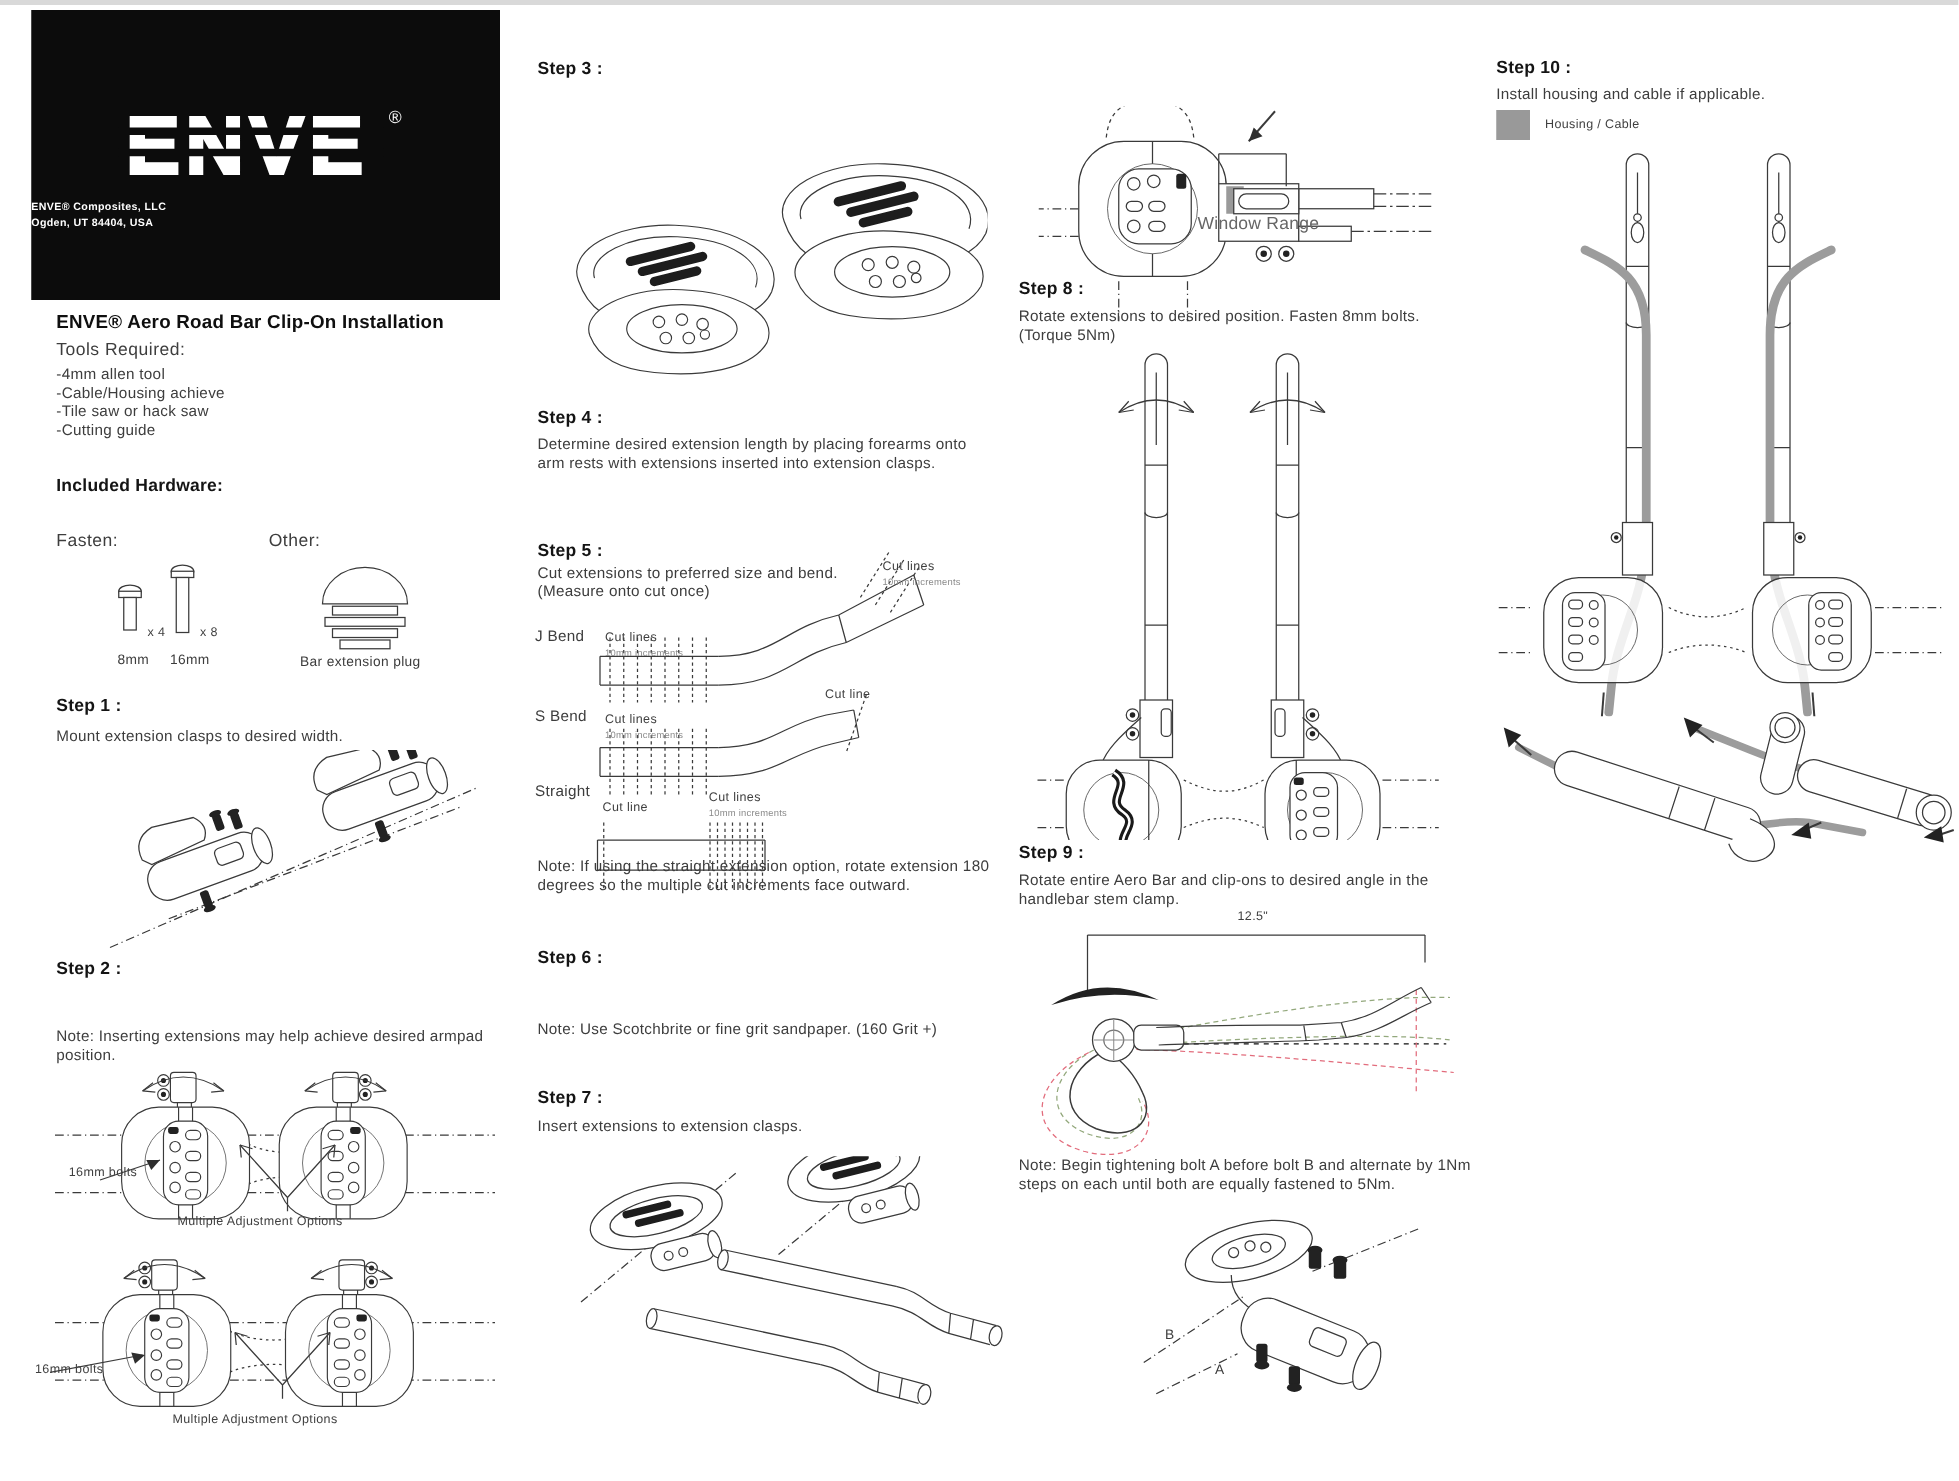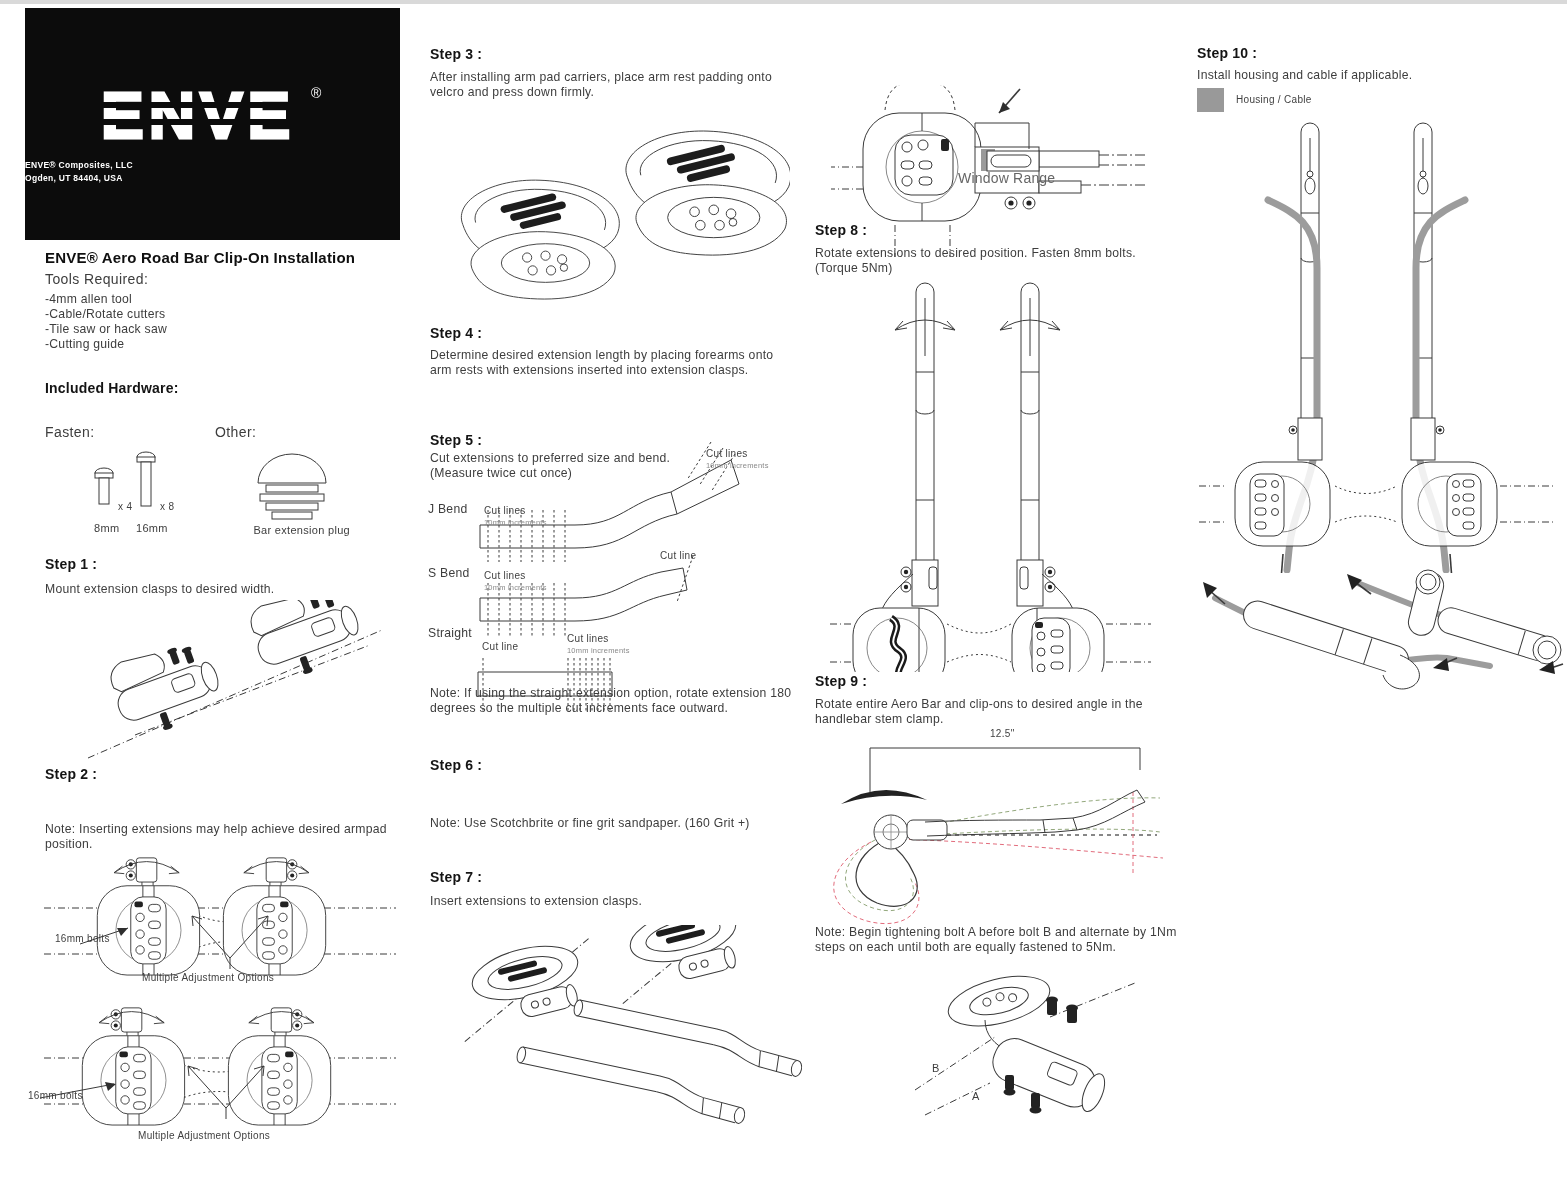--- a/index.html
+++ b/index.html
@@ -84,21 +84,21 @@
       <rect x="12" y="53" width="212" height="6" fill="#0c0c0c"></rect>
       <text x="228" y="32" font-size="14" fill="#fff">®</text>
     </svg>
     <div class="abs wm" style="left:0;top:152px">ENVE® Composites, LLC</div>
     <div class="abs wm" style="left:0;top:165px">Ogden, UT 84404, USA</div>
   </div>
 
   <div class="abs title" style="left:45px;top:249px">ENVE® Aero Road Bar Clip-On Installation</div>
   <div class="abs sub" style="left:45px;top:271px">Tools Required:</div>
   <div class="abs b" style="left:45px;top:292px">-4mm allen tool</div>
-  <div class="abs b" style="left:45px;top:307px">-Cable/Rotate cutters</div>
+  <div class="abs b" style="left:45px;top:307px">-Cable/Housing achieve</div>
   <div class="abs b" style="left:45px;top:322px">-Tile saw or hack saw</div>
   <div class="abs b" style="left:45px;top:337px">-Cutting guide</div>
 
   <div class="abs h" style="left:45px;top:380px">Included Hardware:</div>
   <div class="abs sub" style="left:45px;top:424px">Fasten:</div>
   <div class="abs sub" style="left:215px;top:424px">Other:</div>
 
   <svg class="abs" style="left:92px;top:466px" width="24" height="46" viewBox="0 0 24 46">
     <g stroke="#3a3a3a" fill="#fff" stroke-width="1">
       <ellipse cx="12" cy="7" rx="9" ry="5"></ellipse>
@@ -120,21 +120,21 @@
 
   <svg class="abs" style="left:250px;top:450px" width="84" height="72" viewBox="0 0 84 72">
     <g stroke="#3a3a3a" fill="#fff" stroke-width="1">
       <path d="M8,33 A34,29 0 0 1 76,33 L8,33 Z"></path>
       <rect x="16" y="35" width="52" height="7"></rect>
       <rect x="10" y="44" width="64" height="7"></rect>
       <rect x="16" y="53" width="52" height="7"></rect>
       <rect x="22" y="62" width="40" height="7"></rect>
     </g>
   </svg>
-  <div class="abs lb" style="left:240px;top:524px;width:110px;text-align:right">Bar extension plug</div>
+  <div class="abs lb" style="left:240px;top:524px;width:110px;text-align:left">Bar extension plug</div>
 
   <div class="abs h" style="left:45px;top:556px">Step 1 :</div>
   <div class="abs b" style="left:45px;top:582px;width:360px">Mount extension clasps to desired width.</div>
 
   <svg class="abs" style="left:80px;top:600px" width="320" height="165" viewBox="0 0 320 165">
     <g stroke="#3a3a3a" fill="none" stroke-width="1">
       <path d="M8,158 L302,30" stroke-dasharray="7,3,1,3"></path>
       <path d="M55,135 L290,45" stroke-dasharray="7,3,1,3"></path>
       <g transform="translate(36,100) rotate(-20)">
         <path d="M2,-12 Q0,-30 18,-34 L52,-30 Q62,-20 54,-10 L8,-6 Z" fill="#fff"></path>
@@ -198,35 +198,34 @@
       <path d="M148,66 L186,108 L224,66 M186,108 V119"></path>
       <path d="M148,66 l1,10 M148,66 l10,3 M224,66 l-1,10 M224,66 l-10,3"></path>
       <path d="M0,98 L74,84"></path>
         <polygon points="76,84 65,82 68,91" fill="#2e2e2e" stroke="none"></polygon>
     </g>
   </svg>
   <div class="abs cl" style="left:28px;top:1090px">16mm bolts</div>
   <div class="abs cl" style="left:138px;top:1130px">Multiple Adjustment Options</div>
 
   <div class="abs h" style="left:430px;top:46px">Step 3 :</div>
-  <div class="abs b" style="left:430px;top:70px;width:362px">After installing arm pad carriers, place arm rest padding onto velcro and press down firmly.</div>
 
   <svg class="abs" style="left:440px;top:108px" width="350" height="215" viewBox="0 0 350 215">
     <g stroke="#3a3a3a" fill="none" stroke-width="1">
       <use href="#padX" width="200" height="170" transform="translate(8,52) scale(0.92)"></use>
       <use href="#padX" width="200" height="170" transform="translate(172,2) scale(0.96)"></use>
     </g>
   </svg>
 
   <div class="abs h" style="left:430px;top:325px">Step 4 :</div>
   <div class="abs b" style="left:430px;top:348px;width:368px">Determine desired extension length by placing forearms onto arm rests with extensions inserted into extension clasps.</div>
 
   <div class="abs h" style="left:430px;top:432px">Step 5 :</div>
   <div class="abs b" style="left:430px;top:451px">Cut extensions to preferred size and bend.</div>
-  <div class="abs b" style="left:430px;top:466px">(Measure twice cut once)</div>
+  <div class="abs b" style="left:430px;top:466px">(Measure onto cut once)</div>
 
   <svg class="abs" style="left:425px;top:440px" width="380" height="278" viewBox="0 0 380 278">
     <g stroke="#3a3a3a" fill="none" stroke-width="1">
       <path d="M55,85 H150 M55,108 H150 M55,85 V108"></path>
       <path d="M150,85 C196,85 202,62 246,52 L306,20 M150,108 C202,108 208,84 252,74 L314,44 M306,20 L314,44 M246,52 L252,74"></path>
       <g stroke-dasharray="2.5,2.5">
         <path d="M63,70 V122 M74,70 V122 M85,70 V122 M96,70 V122 M107,70 V122 M118,70 V122 M129,70 V122 M140,70 V122"></path>
         <path d="M286,2 L262,40 M298,8 L274,46 M310,14 L286,52"></path>
       </g>
       <path d="M55,158 H150 M55,181 H150 M55,158 V181"></path>

